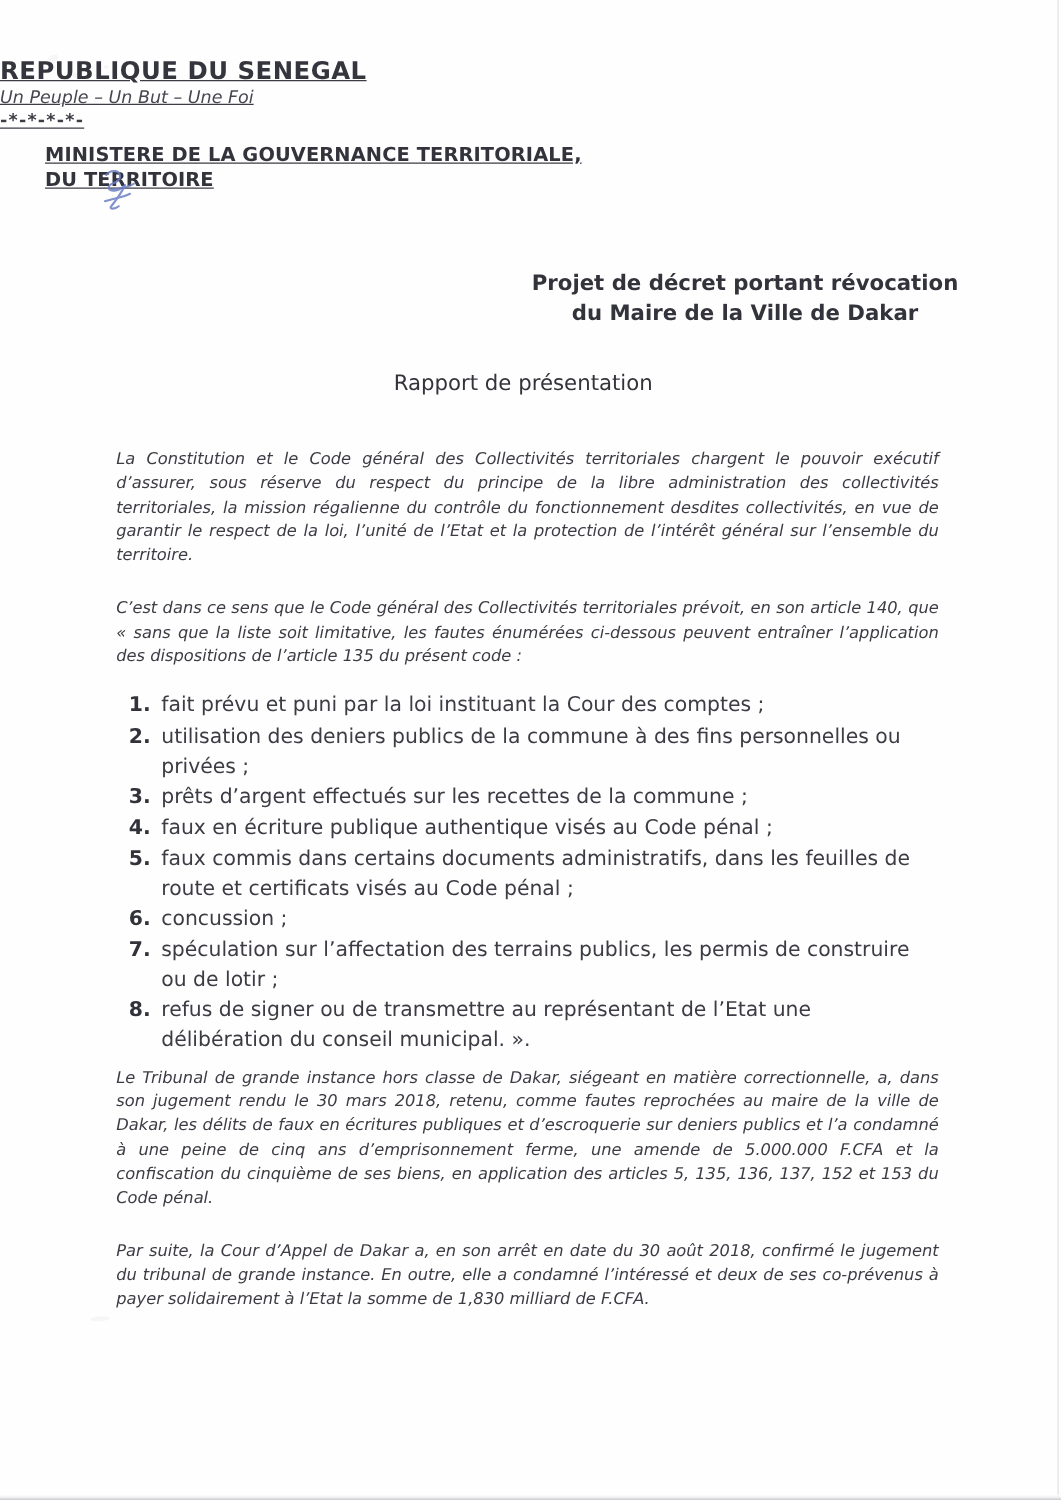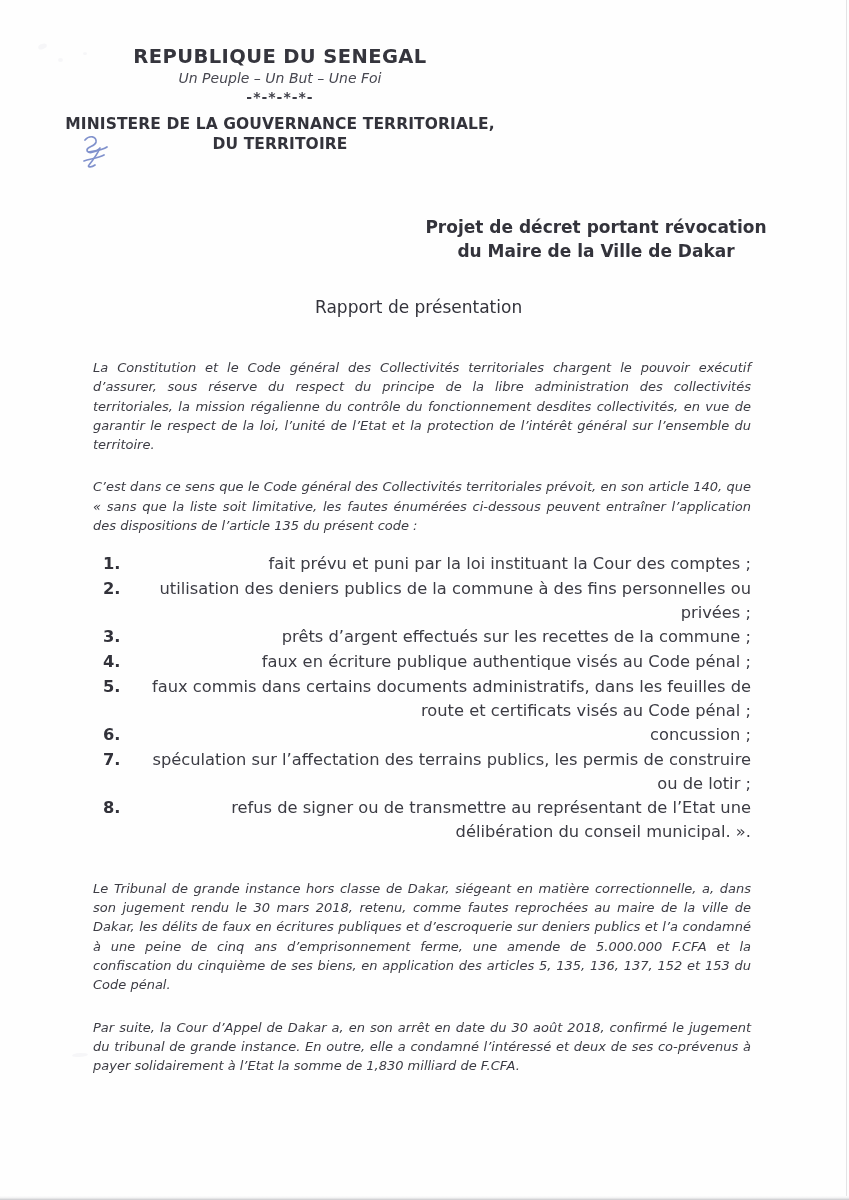--- a/index.html
+++ b/index.html
@@ -48,21 +48,22 @@
   .smudge-b { left: 58px;  top: 58px;  width: 5px;  height: 4px; }
   .smudge-c { left: 83px;  top: 52px;  width: 4px;  height: 3px; }
   .smudge-d { left: 72px;  top: 1053px; width: 16px; height: 4px; transform: rotate(-4deg); }
 
   
   .doc-header {
     position: absolute;
     left: 0;
     top: 46px;
     width: 560px;
-    text-align: center;
+    text-align: left;
+    text-decoration: underline;
   }
   .republic-line {
     font-weight: bold;
     font-size: 19.5px;
     letter-spacing: .4px;
     color: #35353d;
     line-height: 1.1;
   }
   .motto-line {
     font-style: italic;
@@ -79,20 +80,21 @@
     margin-top: 3px;
     line-height: 1.1;
   }
   .ministry-block {
     margin-top: 9px;
     font-weight: bold;
     font-size: 15.5px;
     line-height: 1.30;
     letter-spacing: .1px;
     color: #33333b;
+    padding-left: 36px;
   }
 
   
   .paraph {
     position: absolute;
     left: 76px;
     top: 128px;
     width: 46px;
     height: 46px;
     pointer-events: none;
@@ -132,24 +134,23 @@
     line-height: 1.485;
     text-align: justify;
     text-justify: inter-word;
     color: #3c3c44;
     font-style: italic;
   }
   p.para:last-child { margin-bottom: 0; }
 
   ol.faults {
     list-style: none;
-    margin: -6px 0 35px 0;
+    margin: -6px 0 9px 0;
     padding: 0 0 0 10px;
     counter-reset: fault;
-    text-align: right;
   }
   ol.faults li {
     position: relative;
     counter-increment: fault;
     padding-left: 26px;
     font-size: 16.3px;
     line-height: 1.455;
     color: #3c3c44;
     margin-bottom: 1px;
   }

